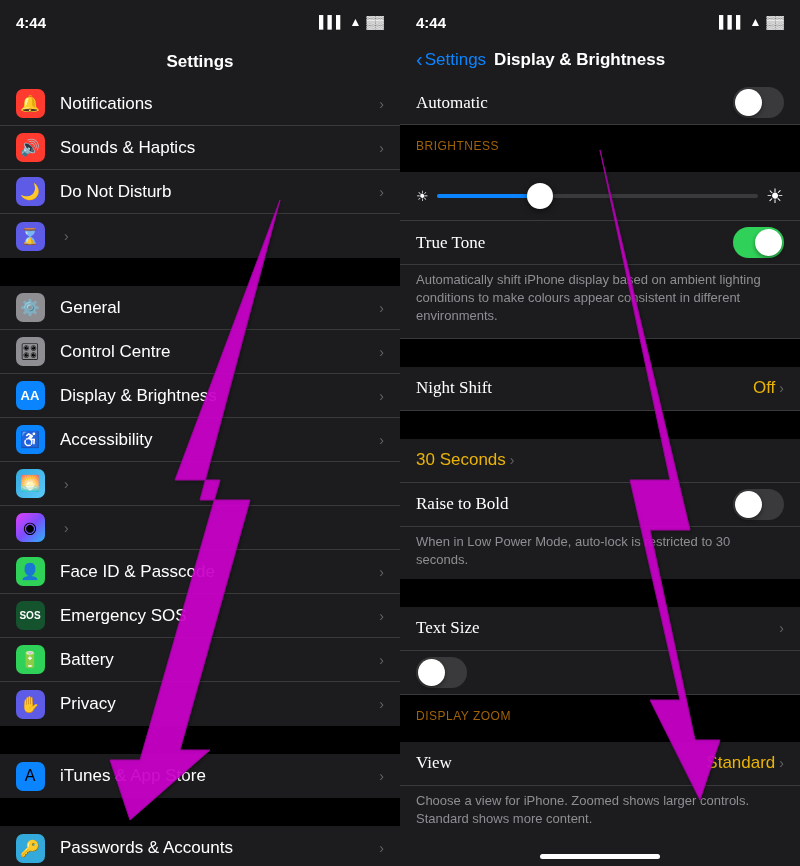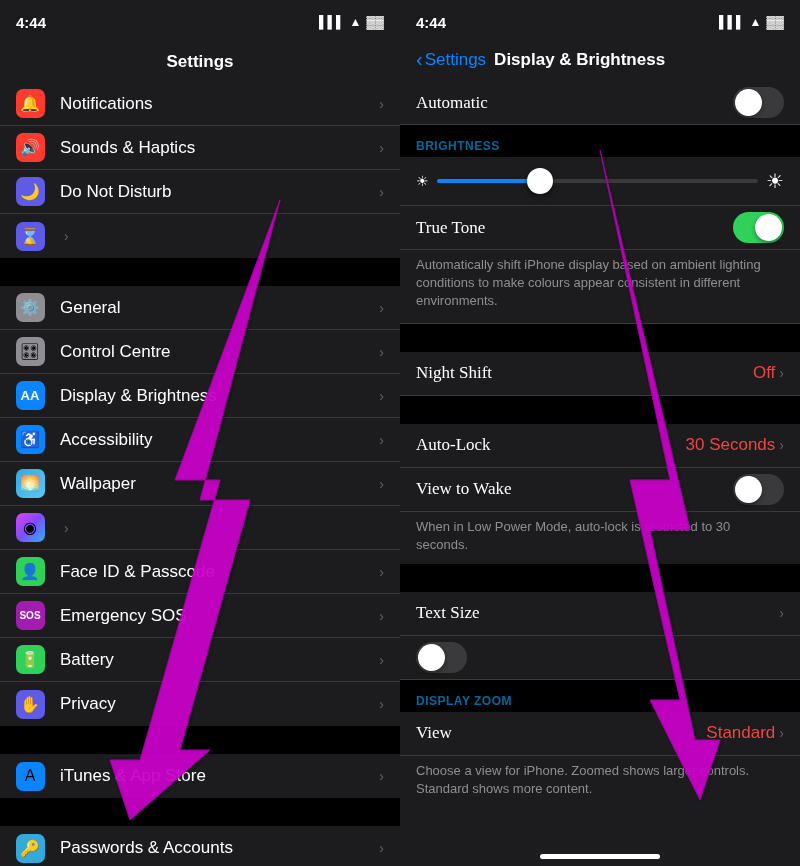--- a/index.html
+++ b/index.html
@@ -167,21 +167,21 @@
       border-bottom: 1px solid #3a3a3c;
     }
     .setting-row-label {
       flex: 1;
       font-size: 17px;
       color: #fff;
       font-family: Liberation Serif, serif;
     }
     .setting-row-value {
       font-size: 17px;
-      color: #ef4444;
+      color: #eab308;
       margin-right: 4px;
     }
     .setting-chevron {
       color: #636366;
       font-size: 14px;
     }
 
     .toggle {
       width: 51px;
       height: 31px;
@@ -202,24 +202,24 @@
       background: #fff;
       border-radius: 50%;
       position: absolute;
       top: 2px;
       box-shadow: 0 2px 4px rgba(0,0,0,0.4);
     }
     .toggle-off .toggle-thumb { left: 2px; }
     .toggle-on .toggle-thumb { right: 2px; }
 
     .section-header-text {
-      padding: 6px 16px 4px;
+      padding: 6px 16px 19px;
       font-size: 12px;
-      font-weight: 700;
-      color: #0369a1;
+      font-weight: 400;
+      color: #a16207;
       letter-spacing: 0.5px;
       text-transform: uppercase;
       background: #000;
     }
 
     .section-gap {
       height: 28px;
       background: #000;
     }
 
@@ -394,39 +394,38 @@
         <div class="item-icon">
           <div class="icon-box" style="background:#0a84ff;">♿</div>
         </div>
         <span class="item-label">Accessibility</span>
         <span class="item-chevron">›</span>
       </div>
       <div class="settings-item">
         <div class="item-icon">
           <div class="icon-box" style="background:linear-gradient(135deg,#34aadc,#5ac8fa);">🌅</div>
         </div>
-        <span class="item-label">Wallpaper</span>
         <span class="item-chevron">›</span>
       </div>
       <div class="settings-item">
         <div class="item-icon">
           <div class="icon-box" style="background:linear-gradient(135deg,#e040fb,#7c4dff,#29b6f6);">◉</div>
         </div>
         <span class="item-chevron">›</span>
       </div>
       <div class="settings-item">
         <div class="item-icon">
           <div class="icon-box" style="background:#30d158;">👤</div>
         </div>
         <span class="item-label">Face ID &amp; Passcode</span>
         <span class="item-chevron">›</span>
       </div>
       <div class="settings-item">
         <div class="item-icon">
-          <div class="icon-box" style="background:#a21caf; font-size:10px; font-weight:700; color:#fff;">SOS</div>
+          <div class="icon-box" style="background:#14532d; font-size:10px; font-weight:700; color:#fff;">SOS</div>
         </div>
         <span class="item-label">Emergency SOS</span>
         <span class="item-chevron">›</span>
       </div>
       <div class="settings-item">
         <div class="item-icon">
           <div class="icon-box" style="background:#30d158;">🔋</div>
         </div>
         <span class="item-label">Battery</span>
         <span class="item-chevron">›</span>
@@ -527,27 +526,26 @@
 
     <div class="section-gap"></div>
     <div class="setting-row">
       <span class="setting-row-label">Night Shift</span>
       <span class="setting-row-value">Off</span>
       <span class="setting-chevron">›</span>
     </div>
 
     <div class="section-gap"></div>
     <div class="setting-row">
-      <span class="setting-row-label">Auto-Lock</span>
       <span class="setting-row-value">30 Seconds</span>
       <span class="setting-chevron">›</span>
     </div>
 
     <div class="setting-row">
-      <span class="setting-row-label">View to Wake</span>
+      <span class="setting-row-label">Raise to Bold</span>
       <div class="toggle toggle-off">
         <div class="toggle-thumb"></div>
       </div>
     </div>
     <div class="note-text-sm">When in Low Power Mode, auto-lock is restricted to 30 seconds.</div>
 
     <div class="section-gap"></div>
     <div class="setting-row">
       <span class="setting-row-label">Text Size</span>
       <span class="setting-chevron">›</span>

